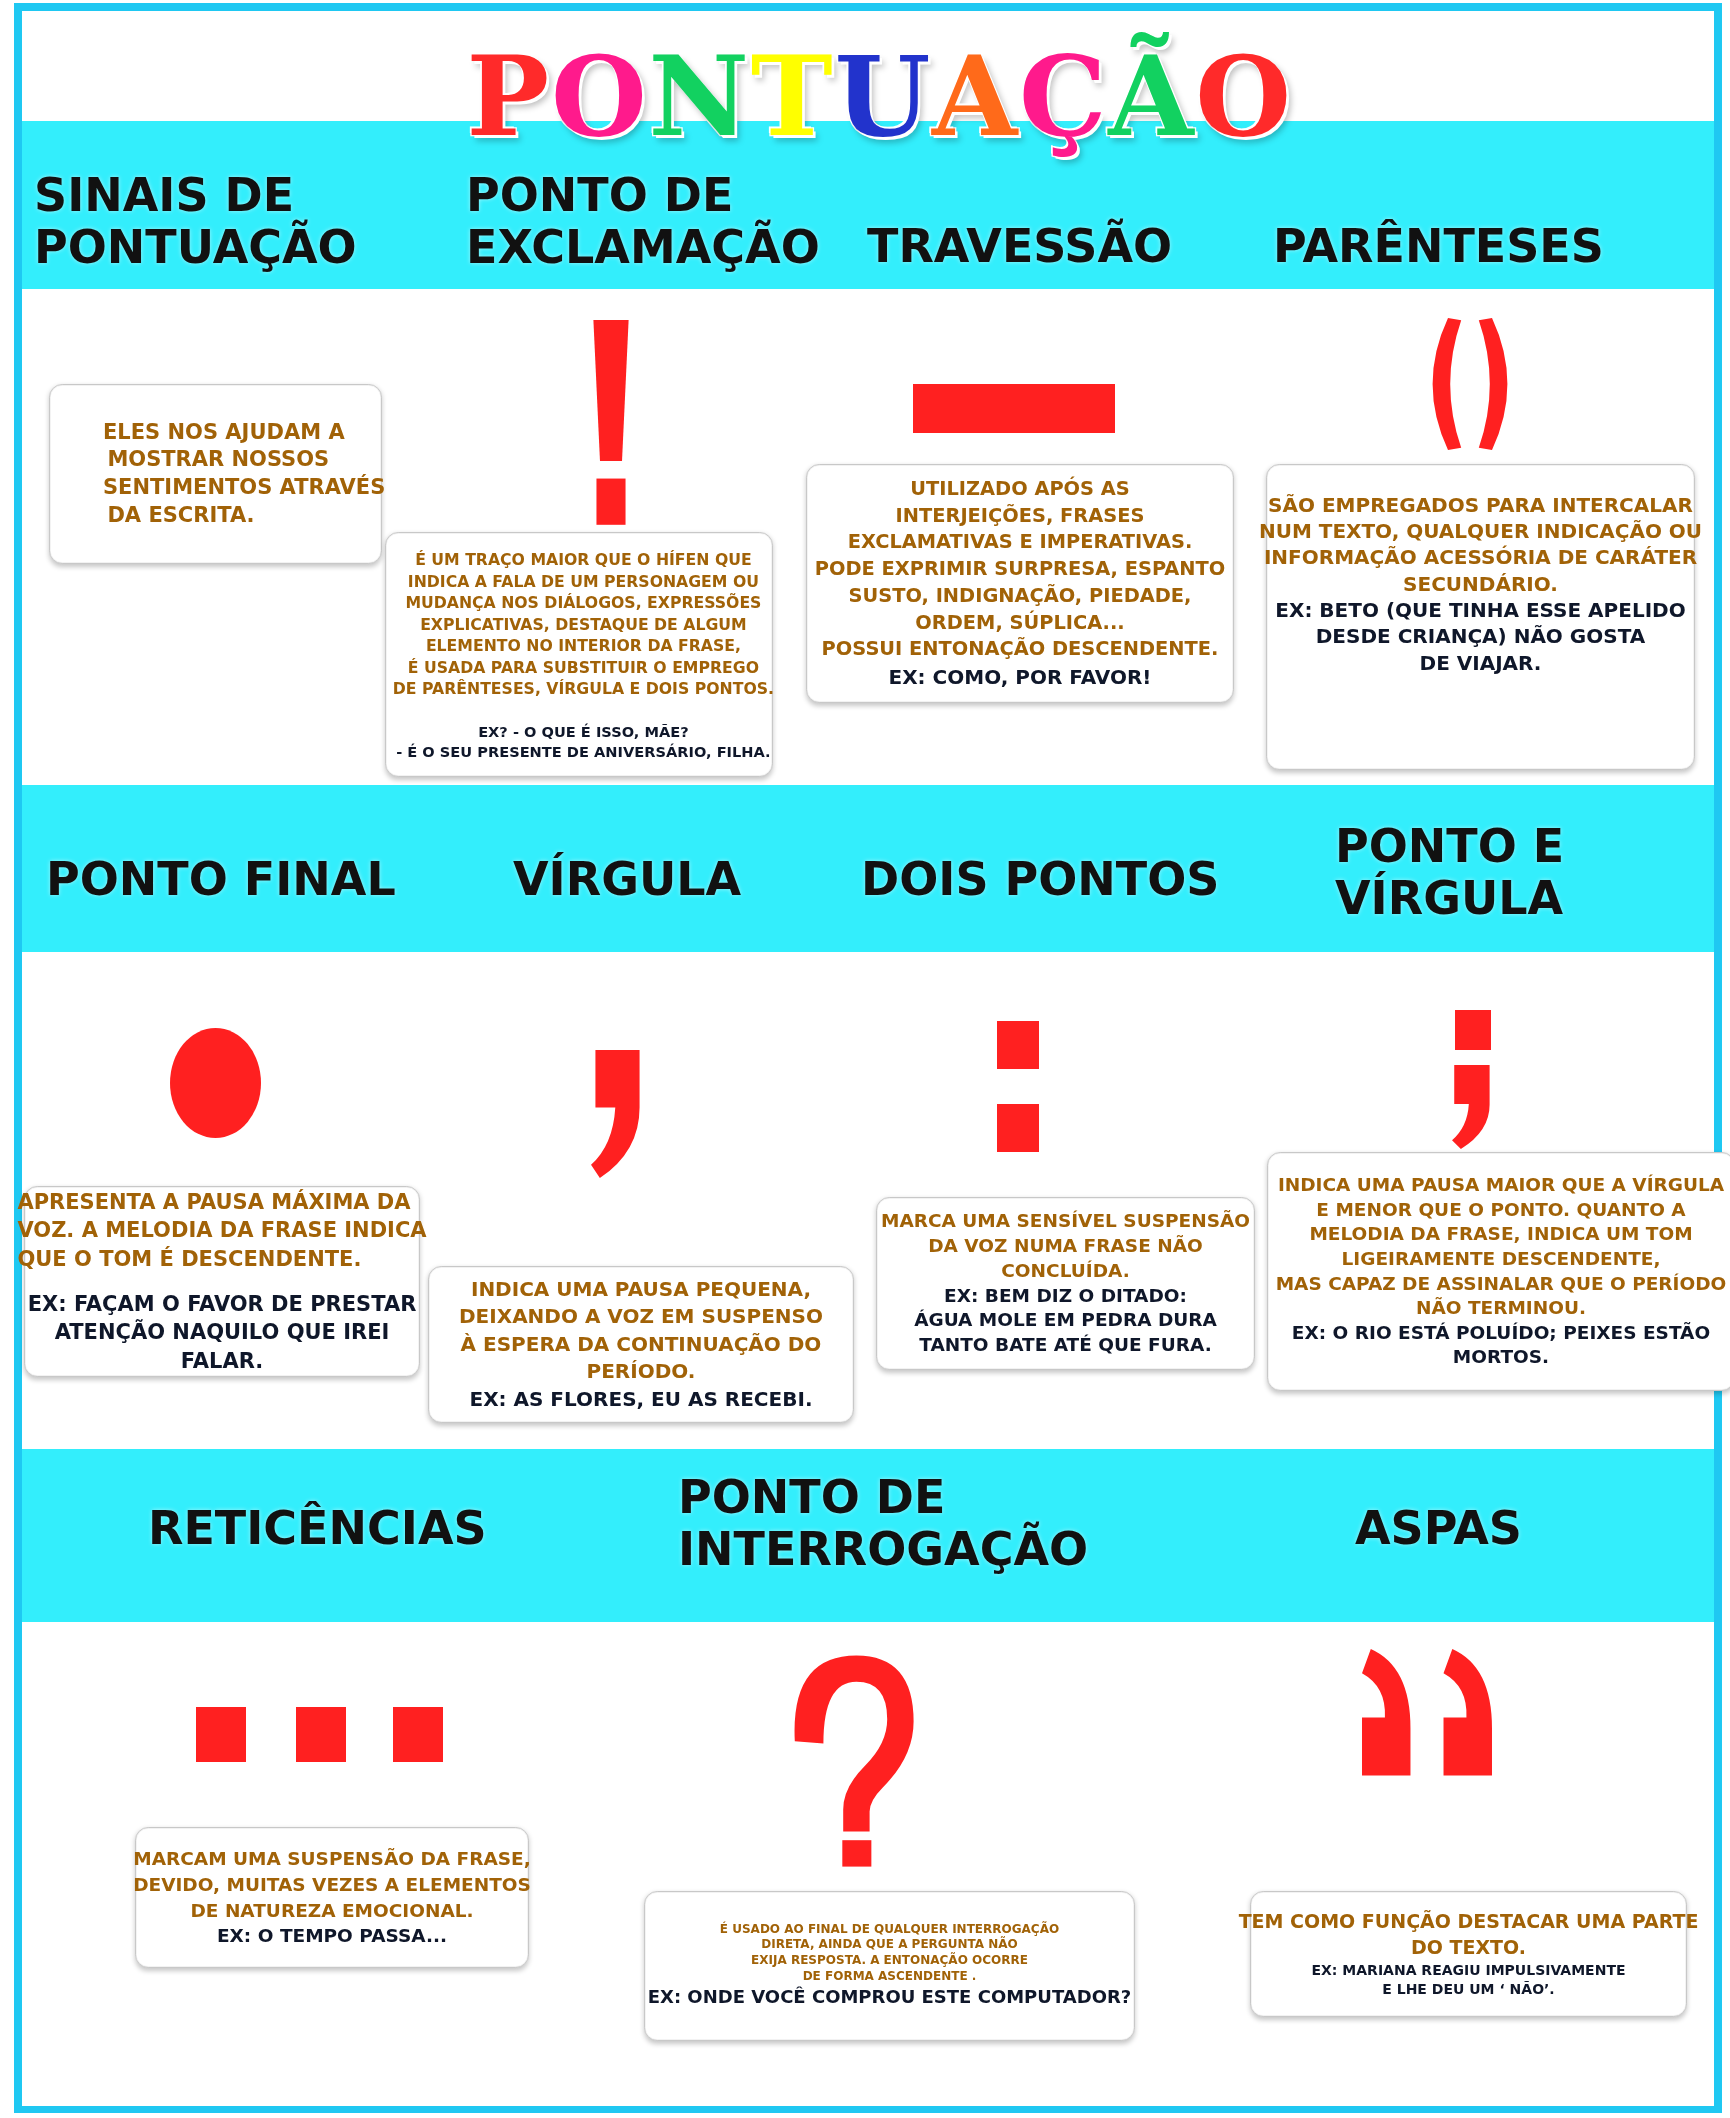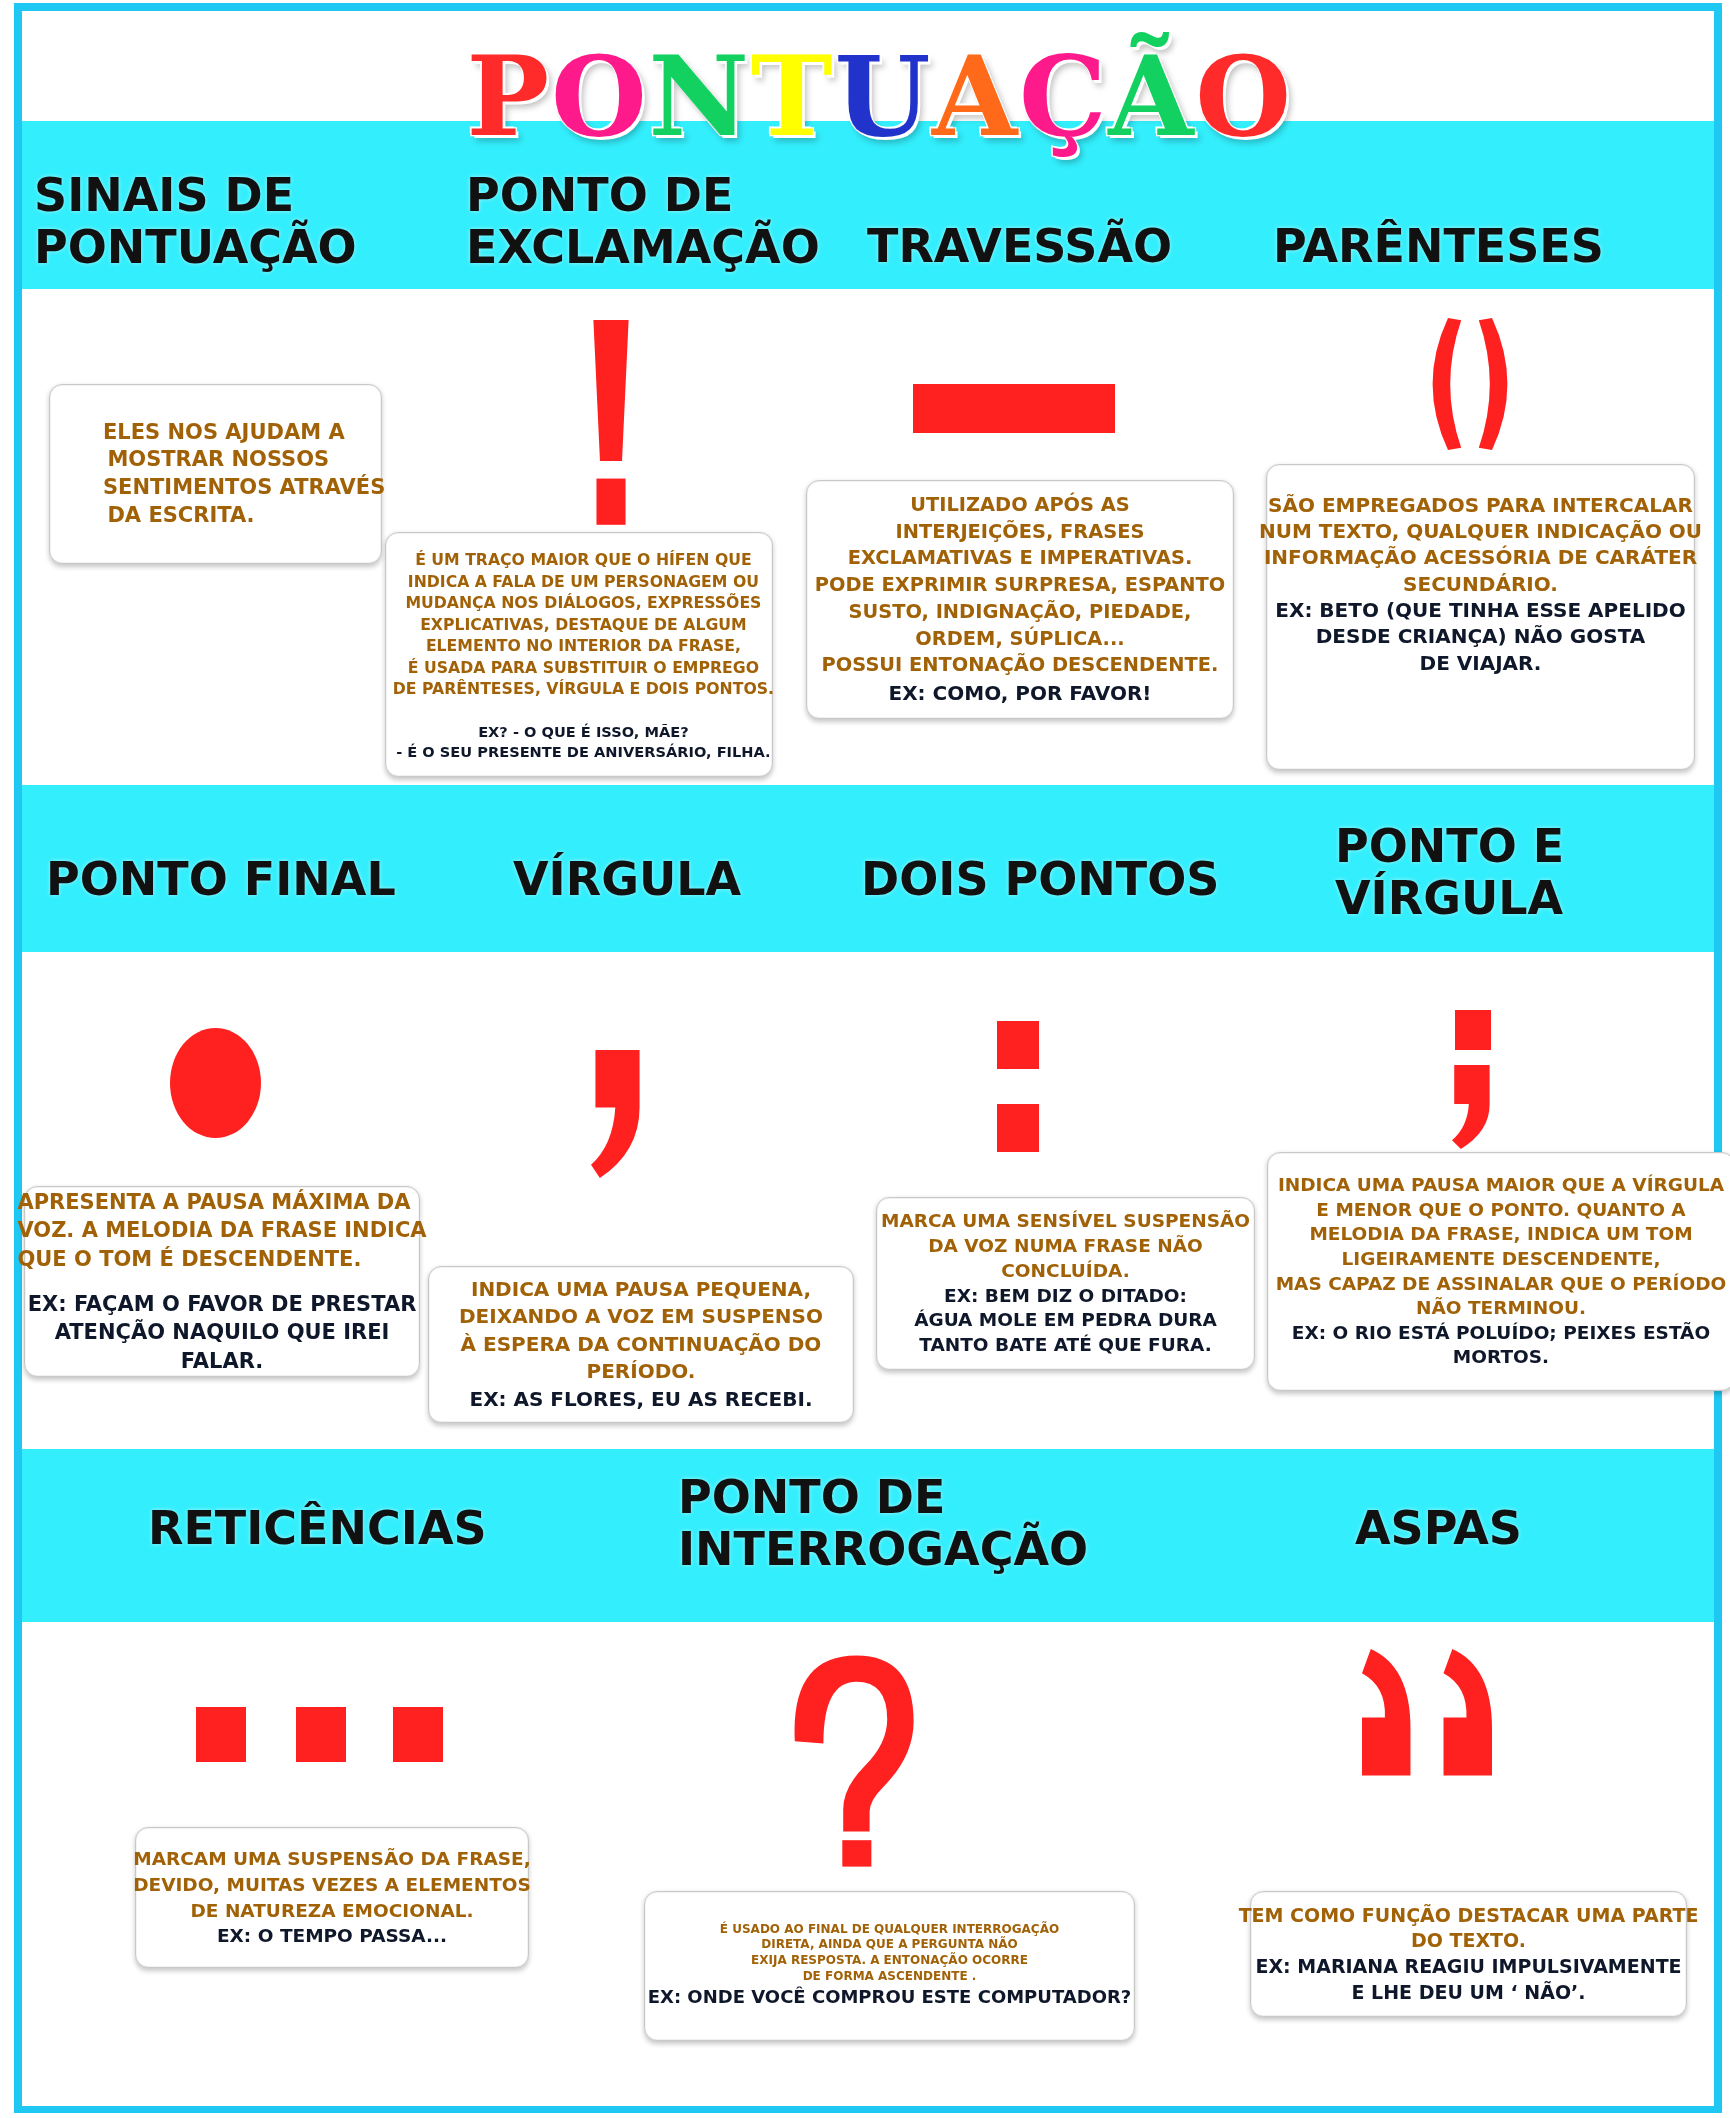--- a/index.html
+++ b/index.html
@@ -106,21 +106,21 @@
     <span class="line">ELEMENTO NO INTERIOR DA FRASE,</span>
     <span class="line">É USADA PARA SUBSTITUIR O EMPREGO</span>
     <span class="line">DE PARÊNTESES, VÍRGULA E DOIS PONTOS.</span>
   </div>
   <div class="ex" style="font-size:14.6px; line-height:1.4;">
     <span class="line">EX? - O QUE É ISSO, MÃE?</span>
     <span class="line">- É O SEU PRESENTE DE ANIVERSÁRIO, FILHA.</span>
   </div>
 </div>
 
-<div class="card" style="left:806px; top:464px; width:428px; height:239px;margin-top:16px;">
+<div class="card" style="left:806px; top:464px; width:428px; height:239px;">
   <div class="txt" style="font-size:19.4px; line-height:1.38;">
     <span class="line">UTILIZADO APÓS AS</span>
     <span class="line">INTERJEIÇÕES, FRASES</span>
     <span class="line">EXCLAMATIVAS  E IMPERATIVAS.</span>
     <span class="line">PODE EXPRIMIR  SURPRESA, ESPANTO</span>
     <span class="line">SUSTO, INDIGNAÇÃO, PIEDADE,</span>
     <span class="line">ORDEM, SÚPLICA...</span>
     <span class="line">POSSUI ENTONAÇÃO DESCENDENTE.</span>
   </div>
   <div class="ex" style="font-size:20px; line-height:1.4;">
@@ -264,18 +264,18 @@
   <div class="ex" style="font-size:18px; line-height:1.45;">
     <span class="line">EX: ONDE VOCÊ COMPROU ESTE COMPUTADOR?</span>
   </div>
 </div>
 
 <div class="card" style="left:1250px; top:1891px; width:437px; height:126px;">
   <div class="txt" style="font-size:19px; line-height:1.35;">
     <span class="line">TEM COMO FUNÇÃO DESTACAR UMA PARTE</span>
     <span class="line">DO TEXTO.</span>
   </div>
-  <div class="ex" style="font-size:19px; line-height:1.35;">
+  <div class="ex" style="font-size:14px; line-height:1.35;">
     <span class="line">EX: MARIANA REAGIU IMPULSIVAMENTE</span>
     <span class="line">E LHE DEU UM ‘ NÃO’.</span>
   </div>
 </div>
 
 
 </body></html>

